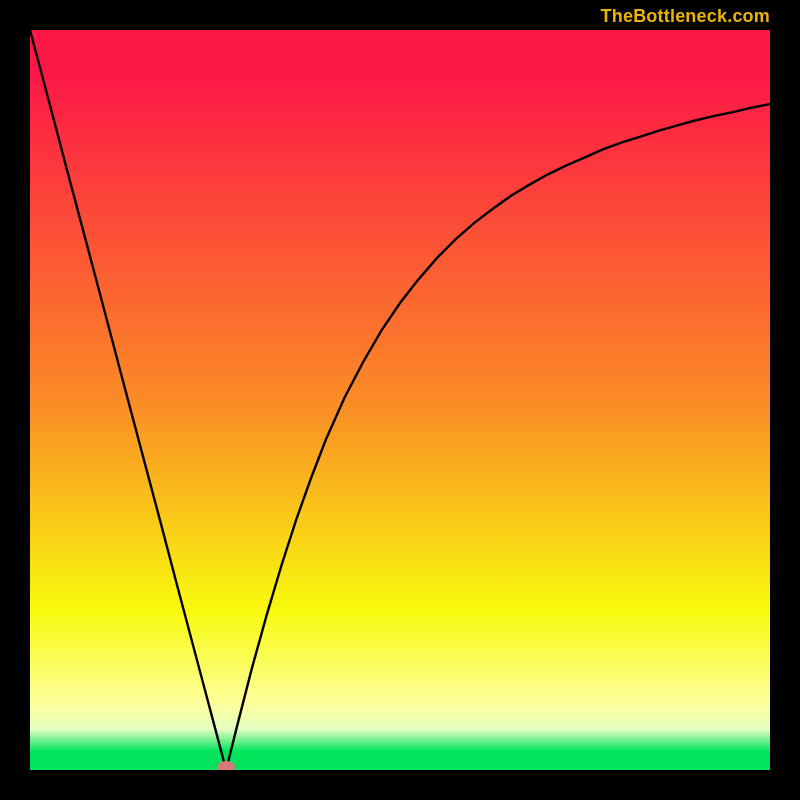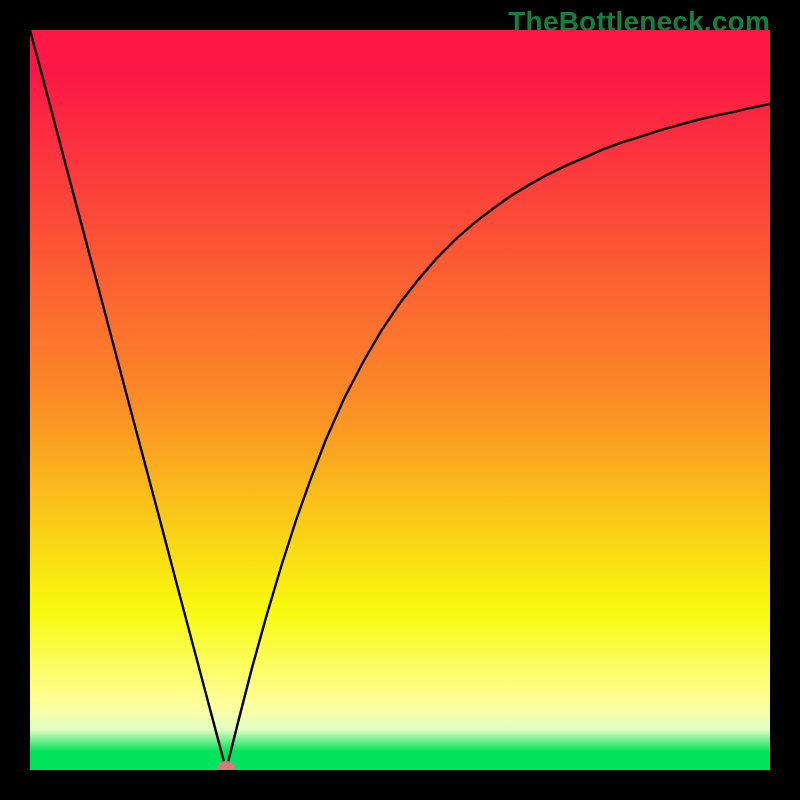--- a/index.html
+++ b/index.html
@@ -26,22 +26,22 @@
   }
   .plot {
     width: 740px;
     height: 740px;
     display: block;
   }
   .watermark {
     position: absolute;
     top: 6px;
     right: 30px;
-    color: #15803d;
-    font-size: 28px;
+    color: #eab308;
+    font-size: 18px;
     font-weight: 600;
     letter-spacing: 0.2px;
     user-select: none;
   }
 </style>
 </head>
 <body>
 <div class="frame">
 
   <div class="watermark">TheBottleneck.com</div>

